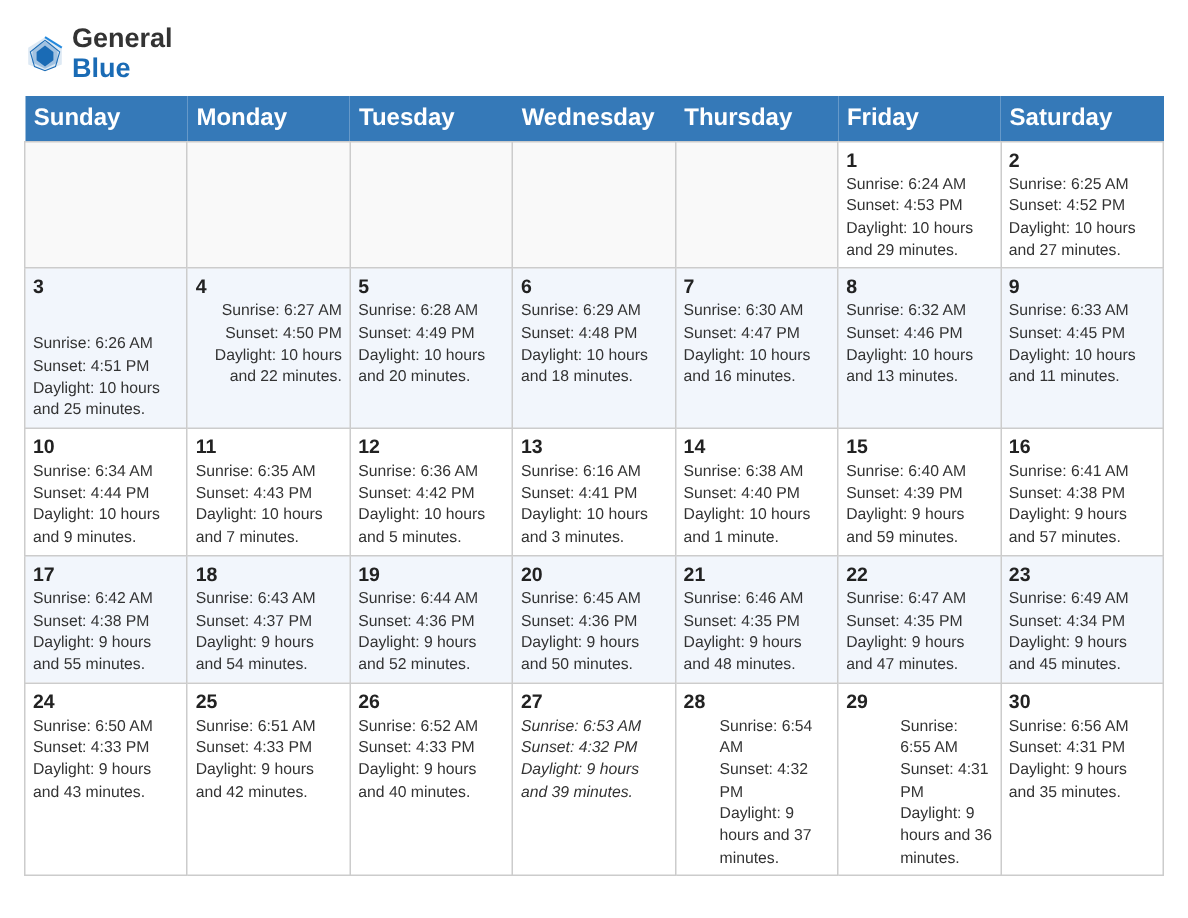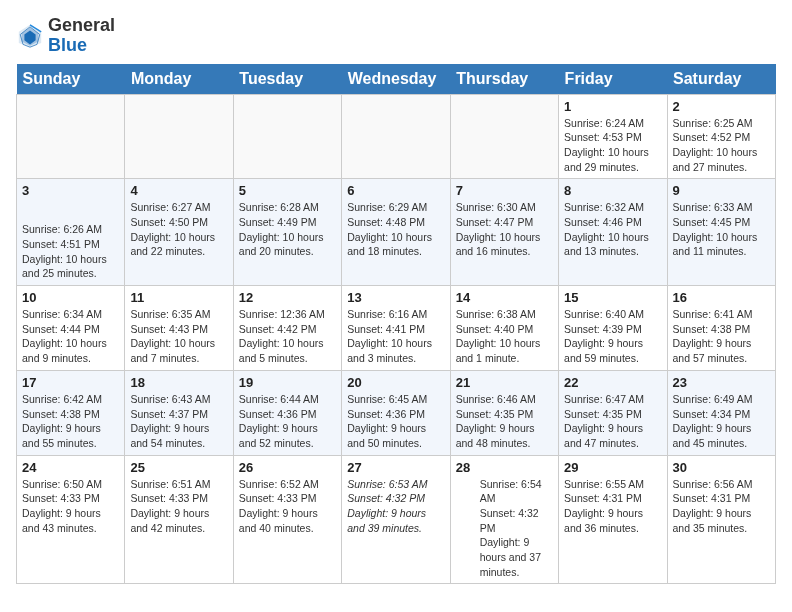--- a/index.html
+++ b/index.html
@@ -143,21 +143,21 @@
       </tr>
       <tr>
         <td>
           <span class="day-number">3</span>
           <div class="day-info" style="white-space: pre-line; margin-top: 24px;">Sunrise: 6:26 AM
 Sunset: 4:51 PM
 Daylight: 10 hours and 25 minutes.</div>
         </td>
         <td>
           <span class="day-number">4</span>
-          <div class="day-info" style="white-space: pre-line;">Sunrise: 6:27 AM
+          <div class="day-info" style="white-space: pre-line; text-align: right;">Sunrise: 6:27 AM
 Sunset: 4:50 PM
 Daylight: 10 hours and 22 minutes.</div>
         </td>
         <td>
           <span class="day-number">5</span>
           <div class="day-info" style="white-space: pre-line;">Sunrise: 6:28 AM
 Sunset: 4:49 PM
 Daylight: 10 hours and 20 minutes.</div>
         </td>
         <td>
@@ -193,21 +193,21 @@
 Daylight: 10 hours and 9 minutes.</div>
         </td>
         <td>
           <span class="day-number">11</span>
           <div class="day-info" style="white-space: pre-line;">Sunrise: 6:35 AM
 Sunset: 4:43 PM
 Daylight: 10 hours and 7 minutes.</div>
         </td>
         <td>
           <span class="day-number">12</span>
-          <div class="day-info" style="white-space: pre-line;">Sunrise: 12:36 AM
+          <div class="day-info" style="white-space: pre-line;">Sunrise: 6:36 AM
 Sunset: 4:42 PM
 Daylight: 10 hours and 5 minutes.</div>
         </td>
         <td>
           <span class="day-number">13</span>
           <div class="day-info" style="white-space: pre-line;">Sunrise: 6:16 AM
 Sunset: 4:41 PM
 Daylight: 10 hours and 3 minutes.</div>
         </td>
         <td>
@@ -299,21 +299,21 @@
 Daylight: 9 hours and 39 minutes.</div>
         </td>
         <td>
           <span class="day-number">28</span>
           <div class="day-info" style="white-space: pre-line; margin-left: 24px;">Sunrise: 6:54 AM
 Sunset: 4:32 PM
 Daylight: 9 hours and 37 minutes.</div>
         </td>
         <td>
           <span class="day-number">29</span>
-          <div class="day-info" style="white-space: pre-line;">Sunrise: 6:55 AM
+          <div class="day-info" style="white-space: pre-line; margin-left: 36px;">Sunrise: 6:55 AM
 Sunset: 4:31 PM
 Daylight: 9 hours and 36 minutes.</div>
         </td>
         <td>
           <span class="day-number">30</span>
           <div class="day-info" style="white-space: pre-line;">Sunrise: 6:56 AM
 Sunset: 4:31 PM
 Daylight: 9 hours and 35 minutes.</div>
         </td>
       </tr>

